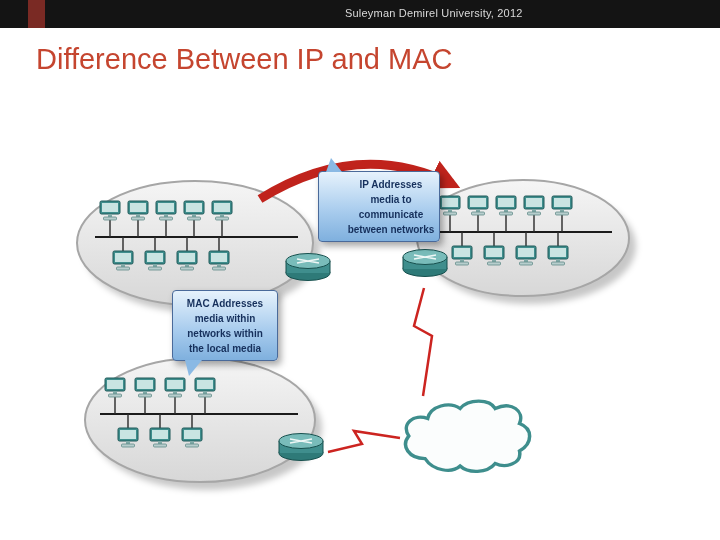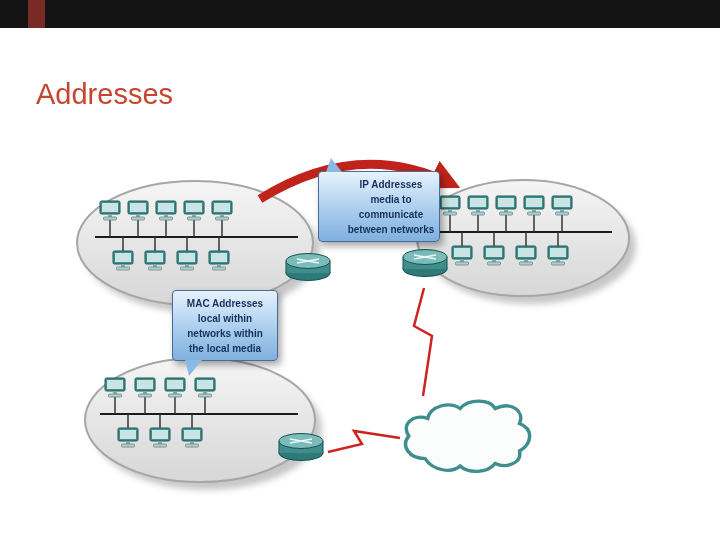--- a/index.html
+++ b/index.html
@@ -45,23 +45,24 @@
     border-top:16px solid #8ab9e4;
   }
 </style>
 </head>
 <body>
 
 <div class="slide">
 
   <div class="topbar">
     <div class="accent"></div>
+    <span class="topbar-text">Suleyman Demirel University, 2012</span>
   </div>
 
-  <h1 class="title"><br><span>Addresses</span></h1>
+  <h1 class="title"><span>Difference Between IP and MAC</span><br></h1>
 
   <svg class="diagram" width="720" height="540" viewBox="0 0 720 540">
     <defs>
       <linearGradient id="ellg" x1="0" y1="0" x2="0" y2="1">
         <stop offset="0" stop-color="#f5f5f5"></stop>
         <stop offset="1" stop-color="#d7d7d7"></stop>
       </linearGradient>
       <marker id="arrowhead" viewBox="0 0 10 10" refX="7" refY="5" markerWidth="3.4" markerHeight="3.4" orient="auto">
         <path d="M0 0 L10 5 L0 10 z" fill="#c0231c"></path>
       </marker>
@@ -149,18 +150,18 @@
     <div class="pointer-up"></div>
     <div>IP Addresses</div>
     <div>media to</div>
     <div>communicate</div>
     <div>between networks</div>
   </div>
 
   <div class="callout callout-mac">
     <div class="pointer-down"></div>
     <div>MAC Addresses</div>
-    <div>local within</div>
+    <div>media within</div>
     <div>networks within</div>
     <div>the local media</div>
   </div>
 
 </div>
 
 </body></html>

